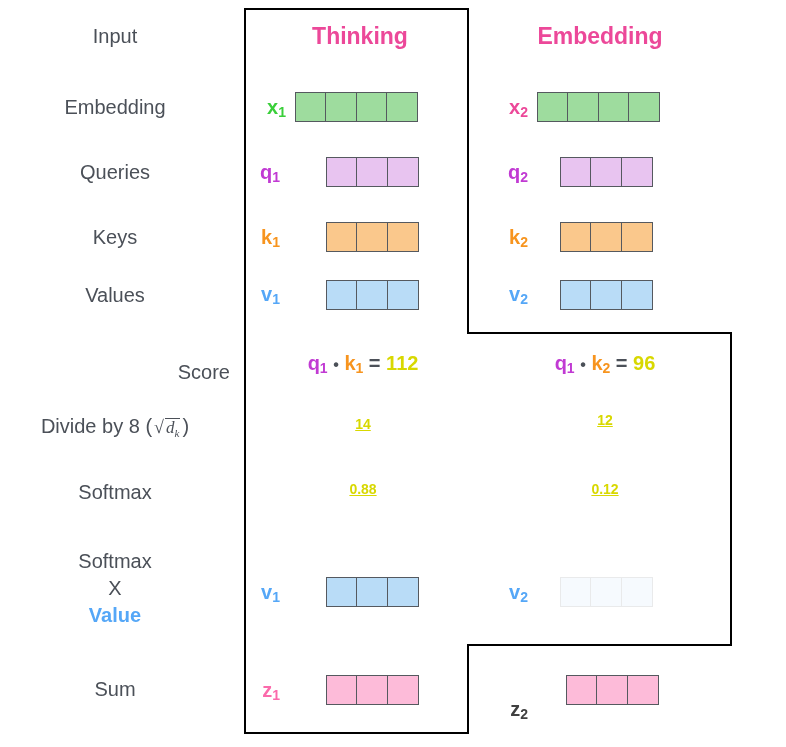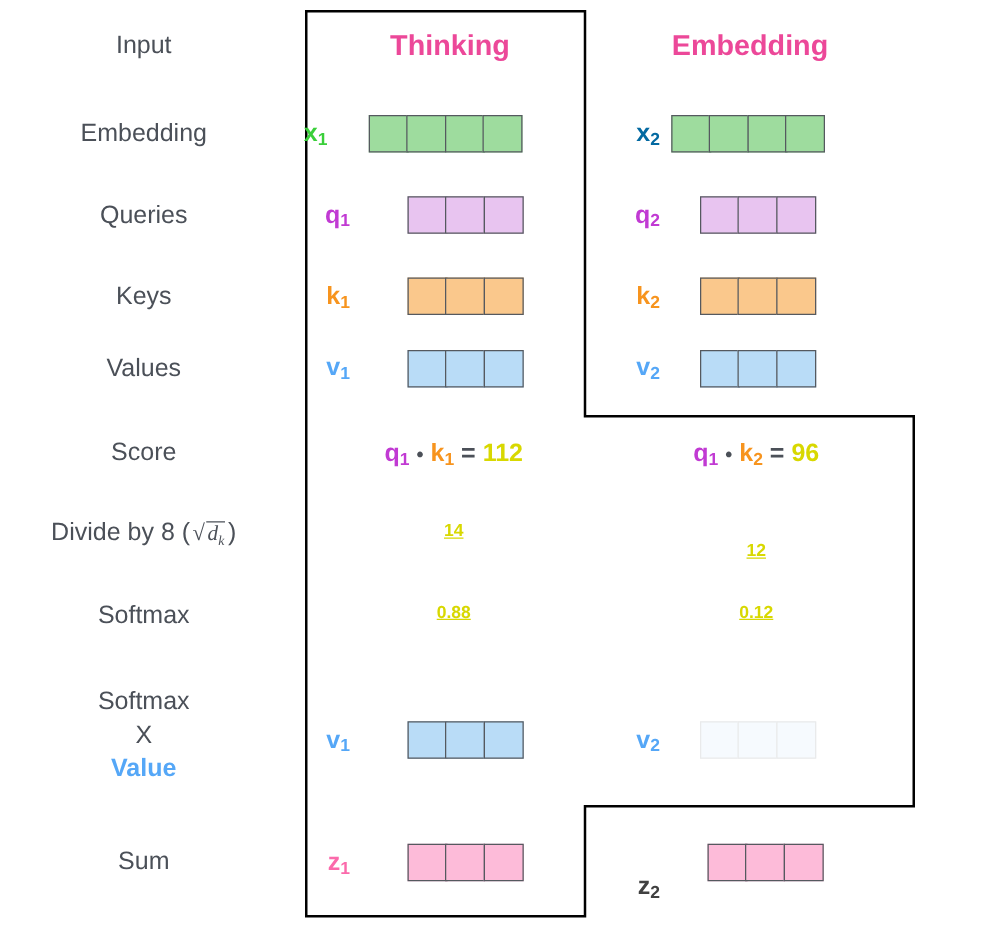--- a/index.html
+++ b/index.html
@@ -150,47 +150,47 @@
   <svg id="outline-svg" viewBox="0 0 786 747">
 
     <path d="M 245,9 L 468,9 L 468,333 L 731,333 L 731,645 L 468,645 L 468,733 L 245,733 Z" fill="none" stroke="#000000" stroke-width="2"></path>
   </svg>
 
   <div class="row-label" style="top:25px;">Input</div>
   <div class="row-label" style="top:161px;">Queries</div>
   <div class="row-label" style="top:96px;">Embedding</div>
   <div class="row-label" style="top:226px;">Keys</div>
   <div class="row-label" style="top:284px;">Values</div>
-  <div class="row-label" style="top:351px;">Score</div>
+  <div class="row-label" style="top:361px;text-align:right;">Score</div>
 
   <div class="row-label" style="top:415px;">
     <span>Divide by 8 (</span><span class="math-sqrt"><span class="radix">√</span><span class="radicand"><span>d</span><span class="sub">k</span></span></span><span>)</span>
   </div>
 
   <div class="row-label" style="top:481px;">Softmax</div>
 
   <div class="row-label multi" style="top:548px; line-height:1.35;">
     <span class="label-line">Softmax</span>
     <span class="label-line">X</span>
     <span class="label-line value-blue">Value</span>
   </div>
 
   <div class="row-label" style="top:678px;">Sum</div>
 
   <div class="col-header" style="left:260px; top:23px; width:200px;">Thinking</div>
   <div class="col-header" style="left:500px; top:23px; width:200px;">Embedding</div>
 
-  <div class="vec-label" style="left:228px; top:96px; width:34px; color:#3acf3a;"><span>x</span><span class="sub">1</span></div>
+  <div class="vec-label" style="left:252px; top:96px; width:34px; color:#3acf3a;"><span>x</span><span class="sub">1</span></div>
   <div class="cells" style="left:295px; top:92px;">
     <div class="cell" style="background:#9edc9e;"></div>
     <div class="cell" style="background:#9edc9e;"></div>
     <div class="cell" style="background:#9edc9e;"></div>
     <div class="cell" style="background:#9edc9e;"></div>
   </div>
-  <div class="vec-label" style="left:494px; top:96px; width:34px; color:#0369a1;"><span>x</span><span class="sub">2</span></div>
+  <div class="vec-label" style="left:494px; top:96px; width:34px; color:#ec4899;"><span>x</span><span class="sub">2</span></div>
   <div class="cells" style="left:537px; top:92px;">
     <div class="cell" style="background:#9edc9e;"></div>
     <div class="cell" style="background:#9edc9e;"></div>
     <div class="cell" style="background:#9edc9e;"></div>
     <div class="cell" style="background:#9edc9e;"></div>
   </div>
 
   <div class="vec-label" style="left:246px; top:161px; width:34px; color:#c13ad3;"><span>q</span><span class="sub">1</span></div>
   <div class="cells" style="left:326px; top:157px;">
     <div class="cell" style="background:#e8c4f0;"></div>
@@ -239,21 +239,21 @@
   </div>
   <div class="formula" style="left:500px; top:352px; width:210px;">
     <span class="tok-q"><span>q</span><span class="sub">1</span></span>
     <span class="dot">•</span>
     <span class="tok-k"><span>k</span><span class="sub">2</span></span>
     <span class="tok-op">=</span>
     <span class="tok-num">96</span>
   </div>
 
   <div class="number" style="left:258px; top:416px; width:210px;">14</div>
-  <div class="number" style="left:500px; top:432px; width:210px;">12</div>
+  <div class="number" style="left:500px; top:412px; width:210px;">12</div>
 
   <div class="number" style="left:258px; top:481px; width:210px;">0.88</div>
   <div class="number" style="left:500px; top:481px; width:210px;">0.12</div>
 
   <div class="vec-label" style="left:246px; top:581px; width:34px; color:#55a7f7;"><span>v</span><span class="sub">1</span></div>
   <div class="cells" style="left:326px; top:577px;">
     <div class="cell" style="background:#b9dcf7;"></div>
     <div class="cell" style="background:#b9dcf7;"></div>
     <div class="cell" style="background:#b9dcf7;"></div>
   </div>

